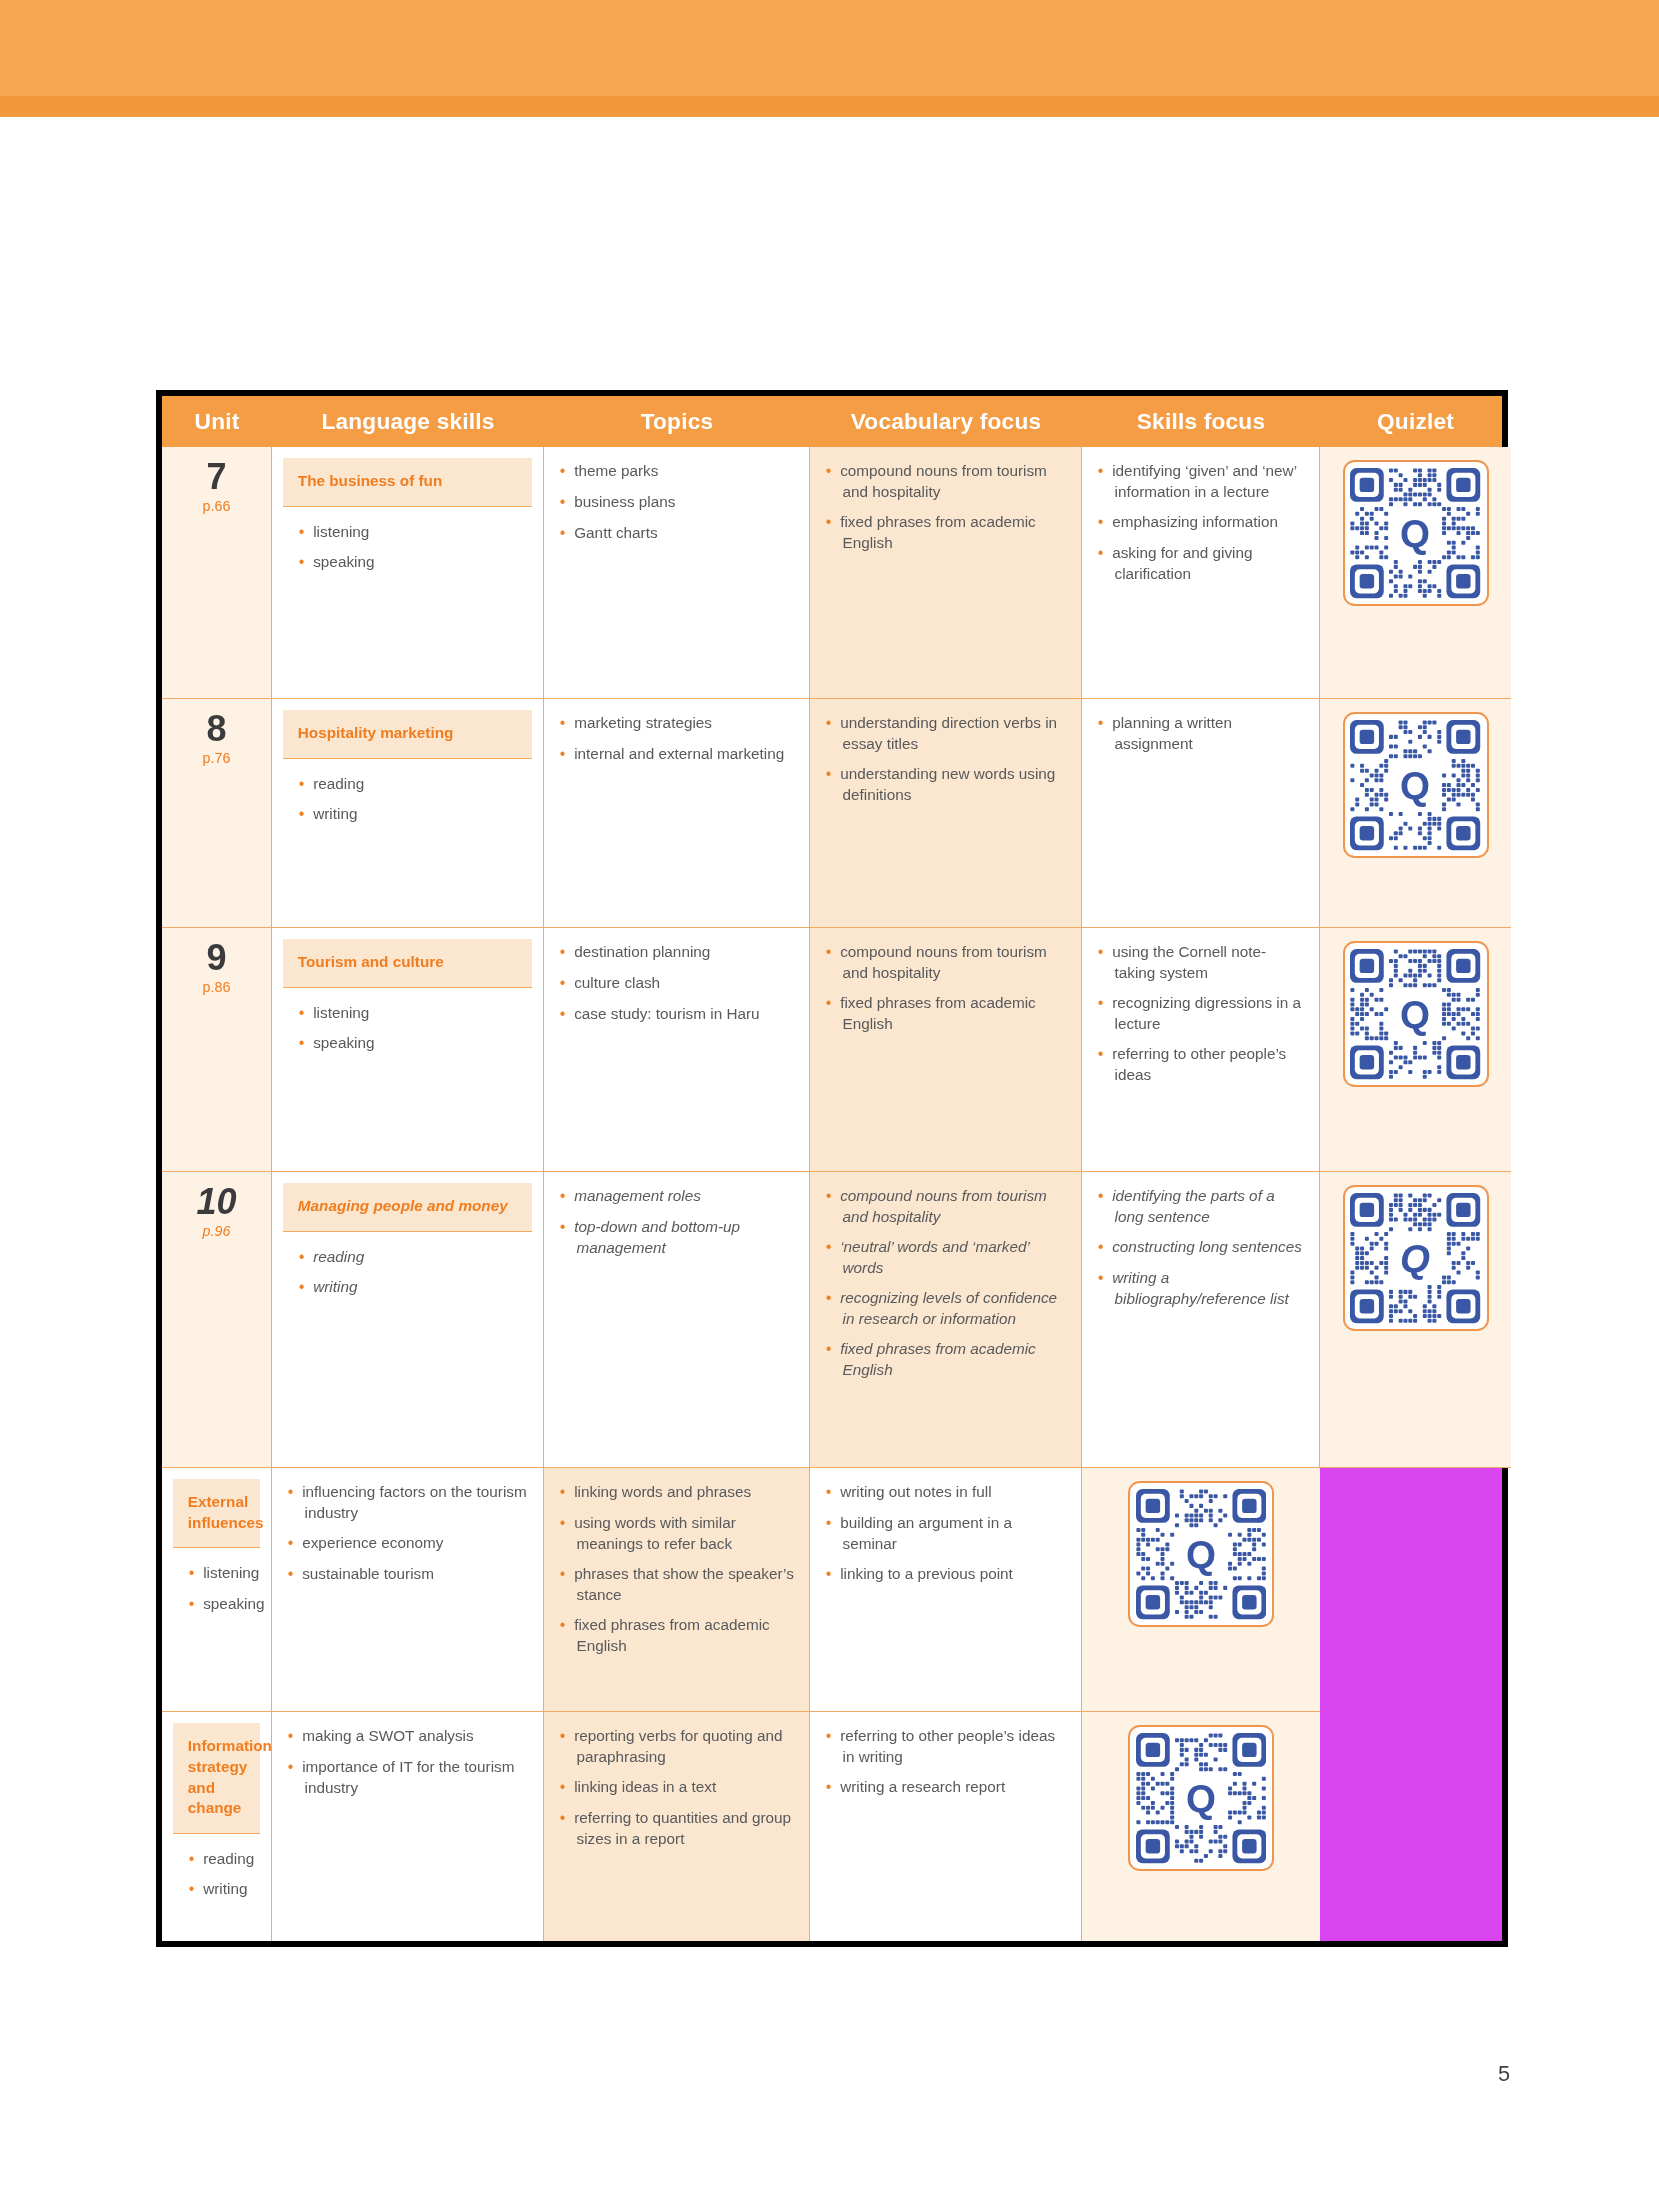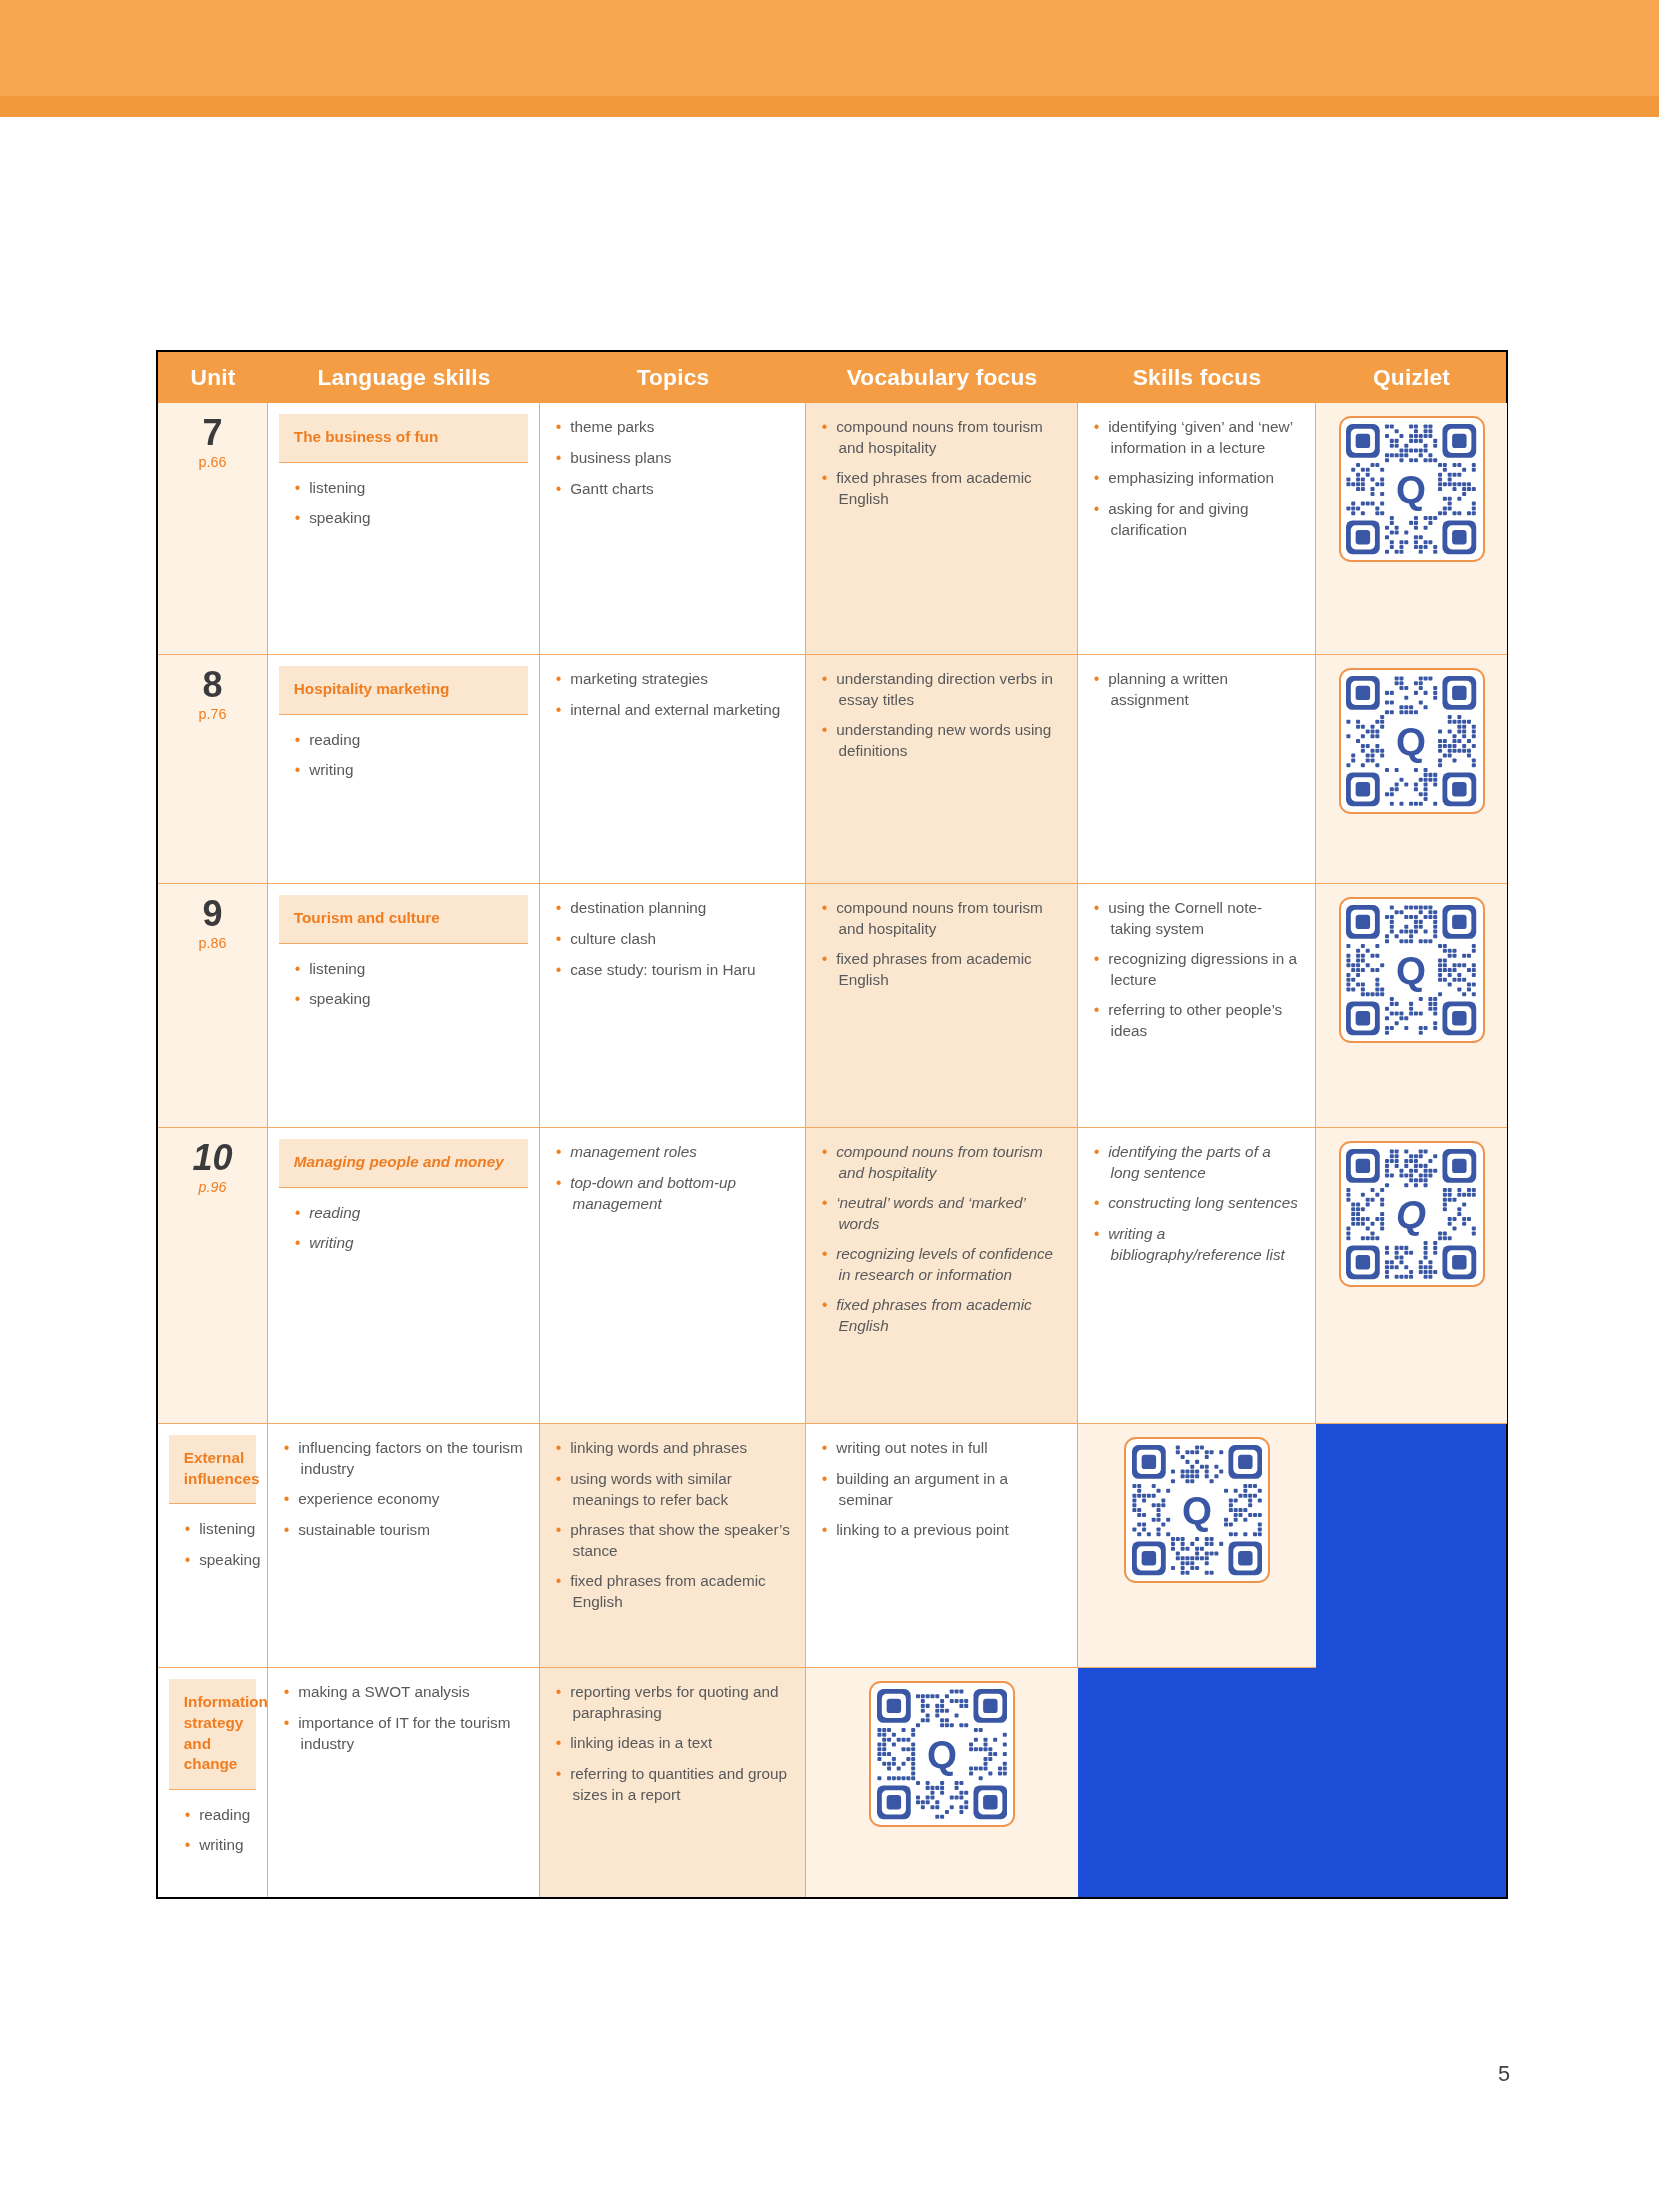--- a/index.html
+++ b/index.html
@@ -5,21 +5,21 @@
   html,body{margin:0;padding:0;background:#ffffff;}
   body{font-family:"Liberation Sans","DejaVu Sans",sans-serif;color:#58595b;}
   .page{position:relative;width:1660px;height:2203px;background:#ffffff;overflow:hidden;margin:0 auto;}
 
   
   .banner{width:100%;height:96px;background:#f7a750;}
   .banner-strip{width:100%;height:20.7px;background:#f2993d;}
 
   
   .table-wrap{position:absolute;left:156px;top:350px;width:1352px;}
-  .t-table{border:2px solid #000000;background:#1d4ed8;}
+  .t-table{border:6px solid #000000;background:#d946ef;margin-top:40px;}
   .t-header{display:grid;grid-template-columns:110px 272px 266px 272px 238px 191px;background:#f59d44;}
   .t-header .hcell{color:#ffffff;font-weight:bold;font-size:22.7px;text-align:center;padding:11.8px 3.9px;letter-spacing:0.2px;}
   .t-row{display:grid;grid-template-columns:110px 272px 266px 272px 238px 191px;}
   .t-row:nth-child(1){min-height:252px;}
   .t-row:nth-child(2){min-height:229px;}
   .t-row:nth-child(3){min-height:244px;}
   .t-row:nth-child(4){min-height:296px;font-style:italic;}
   .t-row:nth-child(5){min-height:244px;}
   .t-row:nth-child(6){min-height:229px;}
   .cell{border-right:1px solid #f3a963;border-bottom:1px solid #f3a963;box-sizing:border-box;}
@@ -1136,20 +1136,26 @@
                 <li>importance of IT for the tourism industry</li>
               </ul>
       </div>
       <div class="cell vocab-cell">
         <ul class="bullets vocab-list">
                 <li>reporting verbs for quoting and paraphrasing</li>
                 <li>linking ideas in a text</li>
                 <li>referring to quantities and group sizes in a report</li>
               </ul>
       </div>
+      <div class="cell sf-cell">
+        <ul class="bullets sf-list">
+                <li>referring to other people’s ideas in writing</li>
+                <li>writing a research report</li>
+              </ul>
+      </div>
       <div class="cell quizlet-cell">
         <div class="qr-tile">
           <svg viewBox="0 0 162 162">
                   <rect x="0" y="0" width="162" height="162" fill="#ffffff"></rect>
                   <rect x="90.5" y="0.5" width="5" height="5" fill="#3a57a5" rx="1.2"></rect>
                   <rect x="96.5" y="0.5" width="5" height="5" fill="#3a57a5" rx="1.2"></rect>
                   <rect x="102.5" y="0.5" width="5" height="5" fill="#3a57a5" rx="1.2"></rect>
                   <rect x="48.5" y="6.5" width="5" height="5" fill="#3a57a5" rx="1.2"></rect>
                   <rect x="54.5" y="6.5" width="5" height="5" fill="#3a57a5" rx="1.2"></rect>
                   <rect x="60.5" y="6.5" width="5" height="5" fill="#3a57a5" rx="1.2"></rect>

